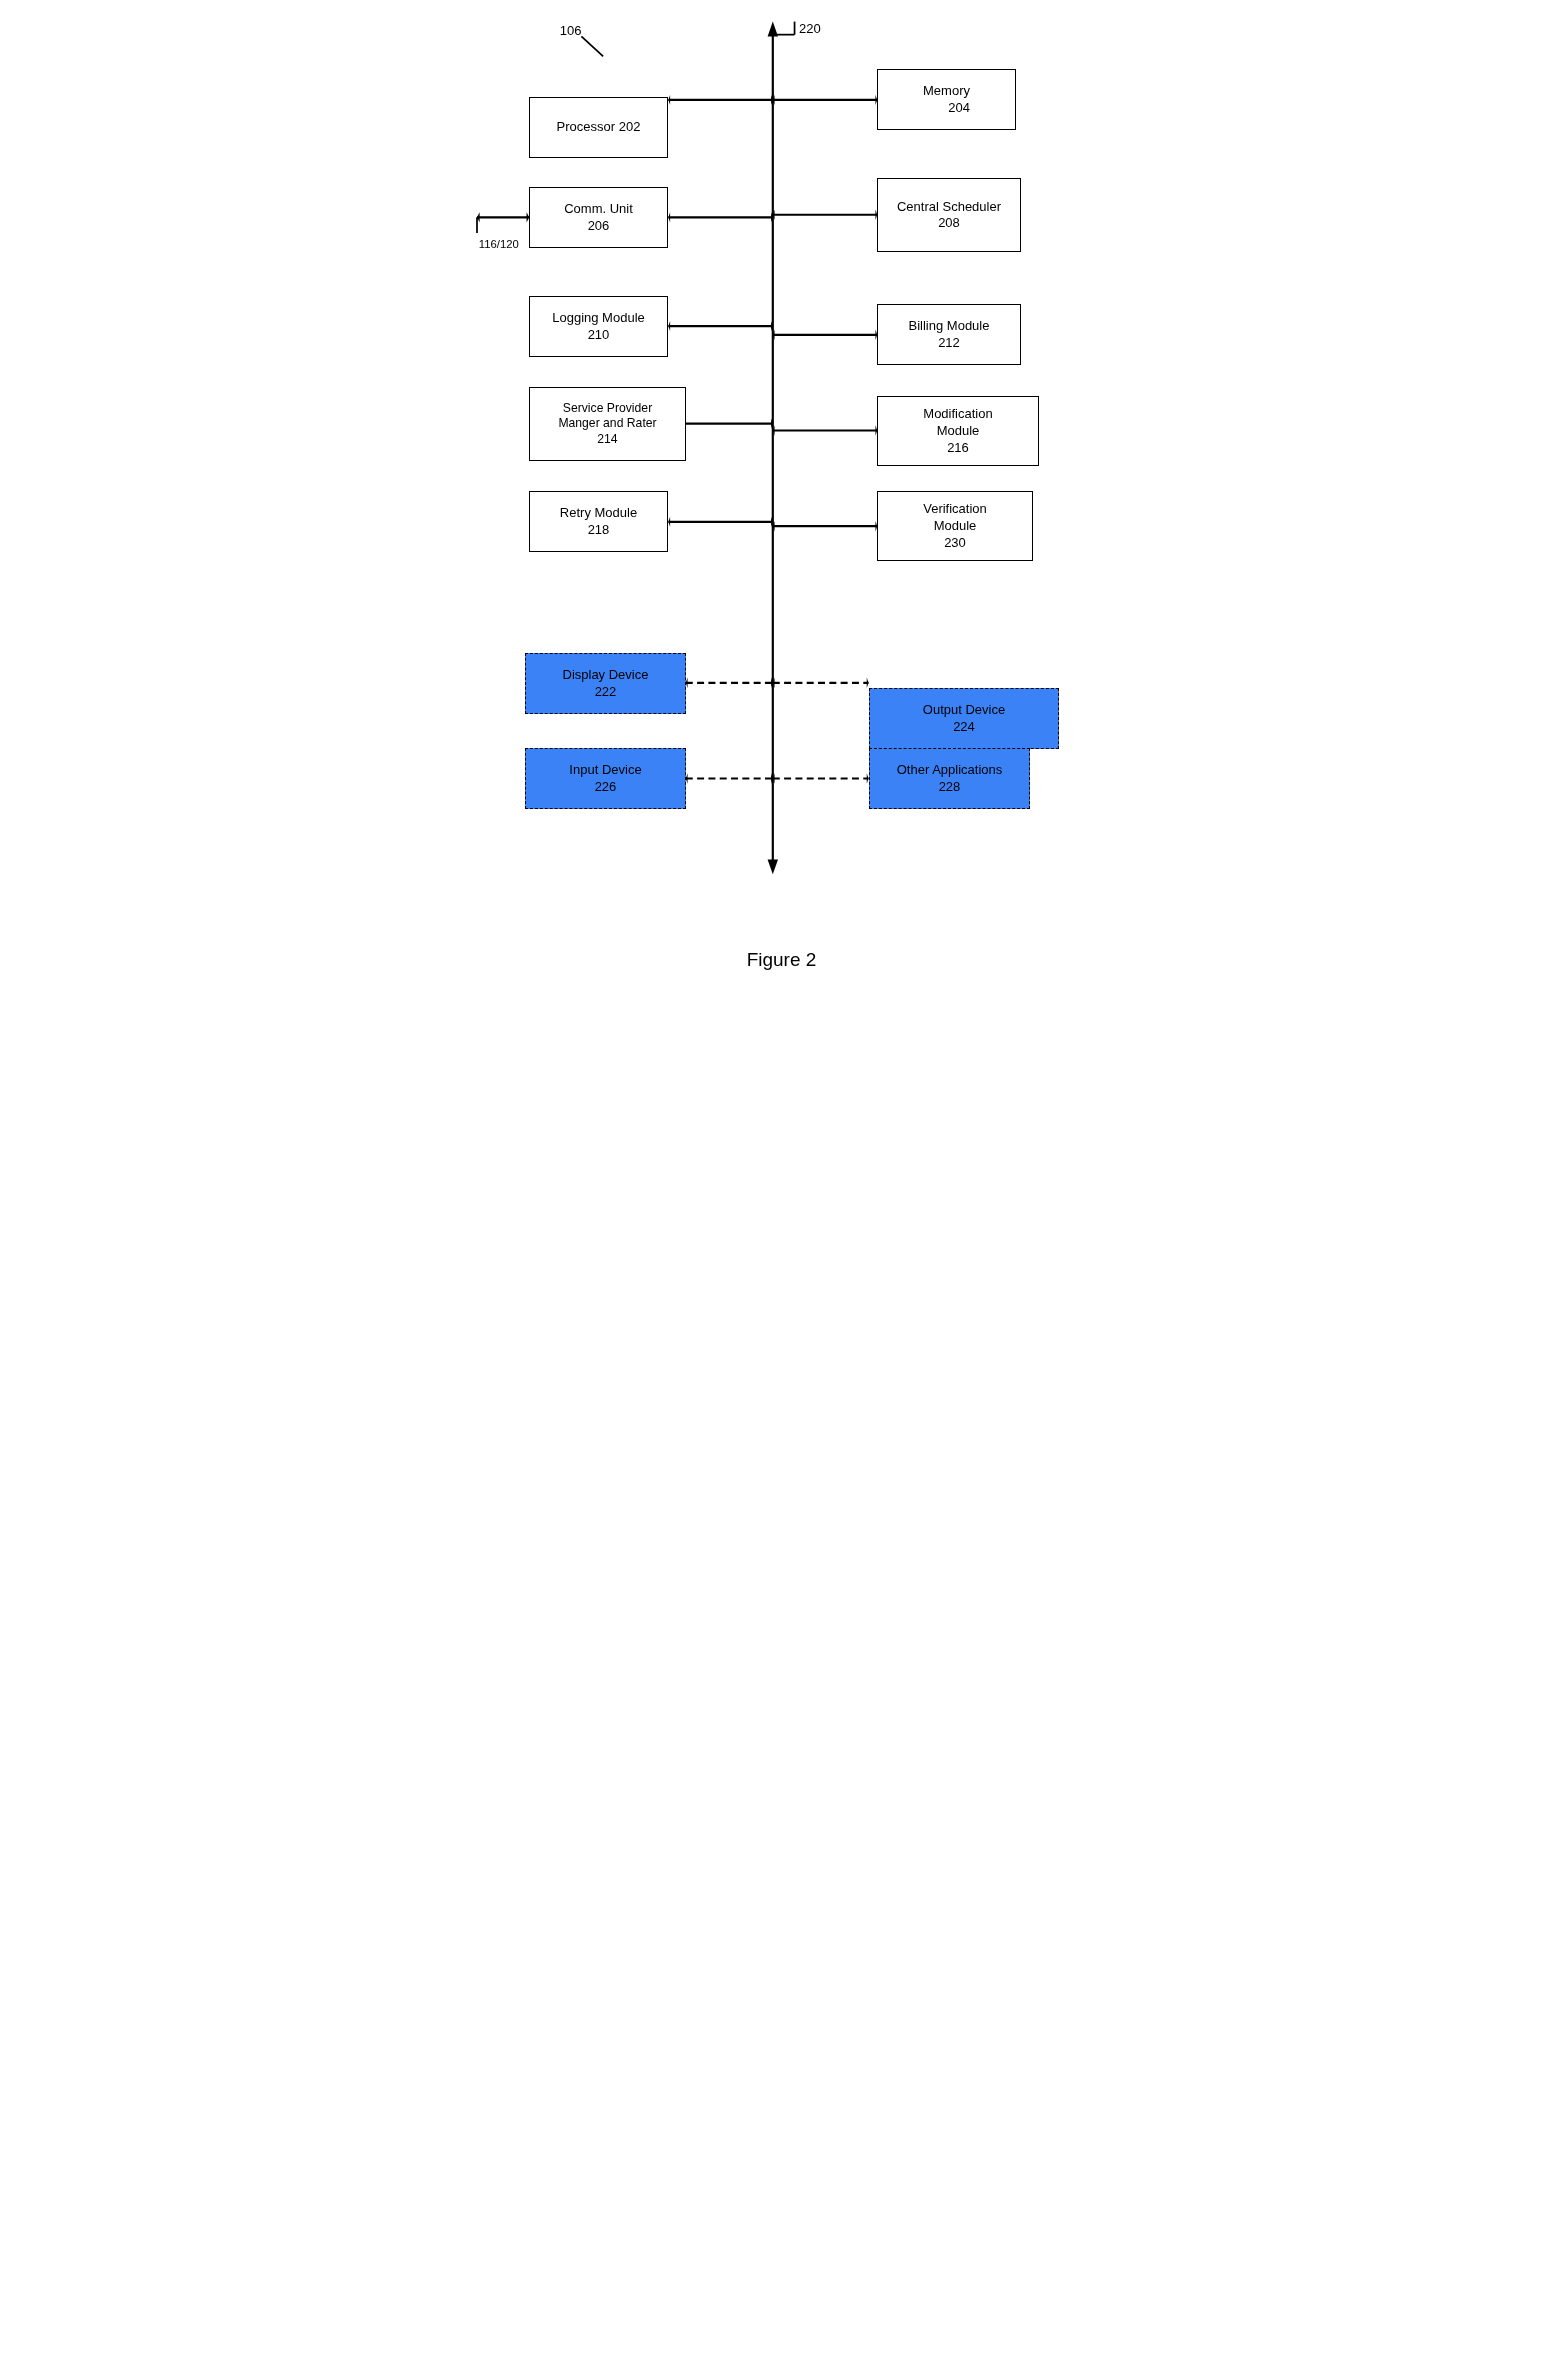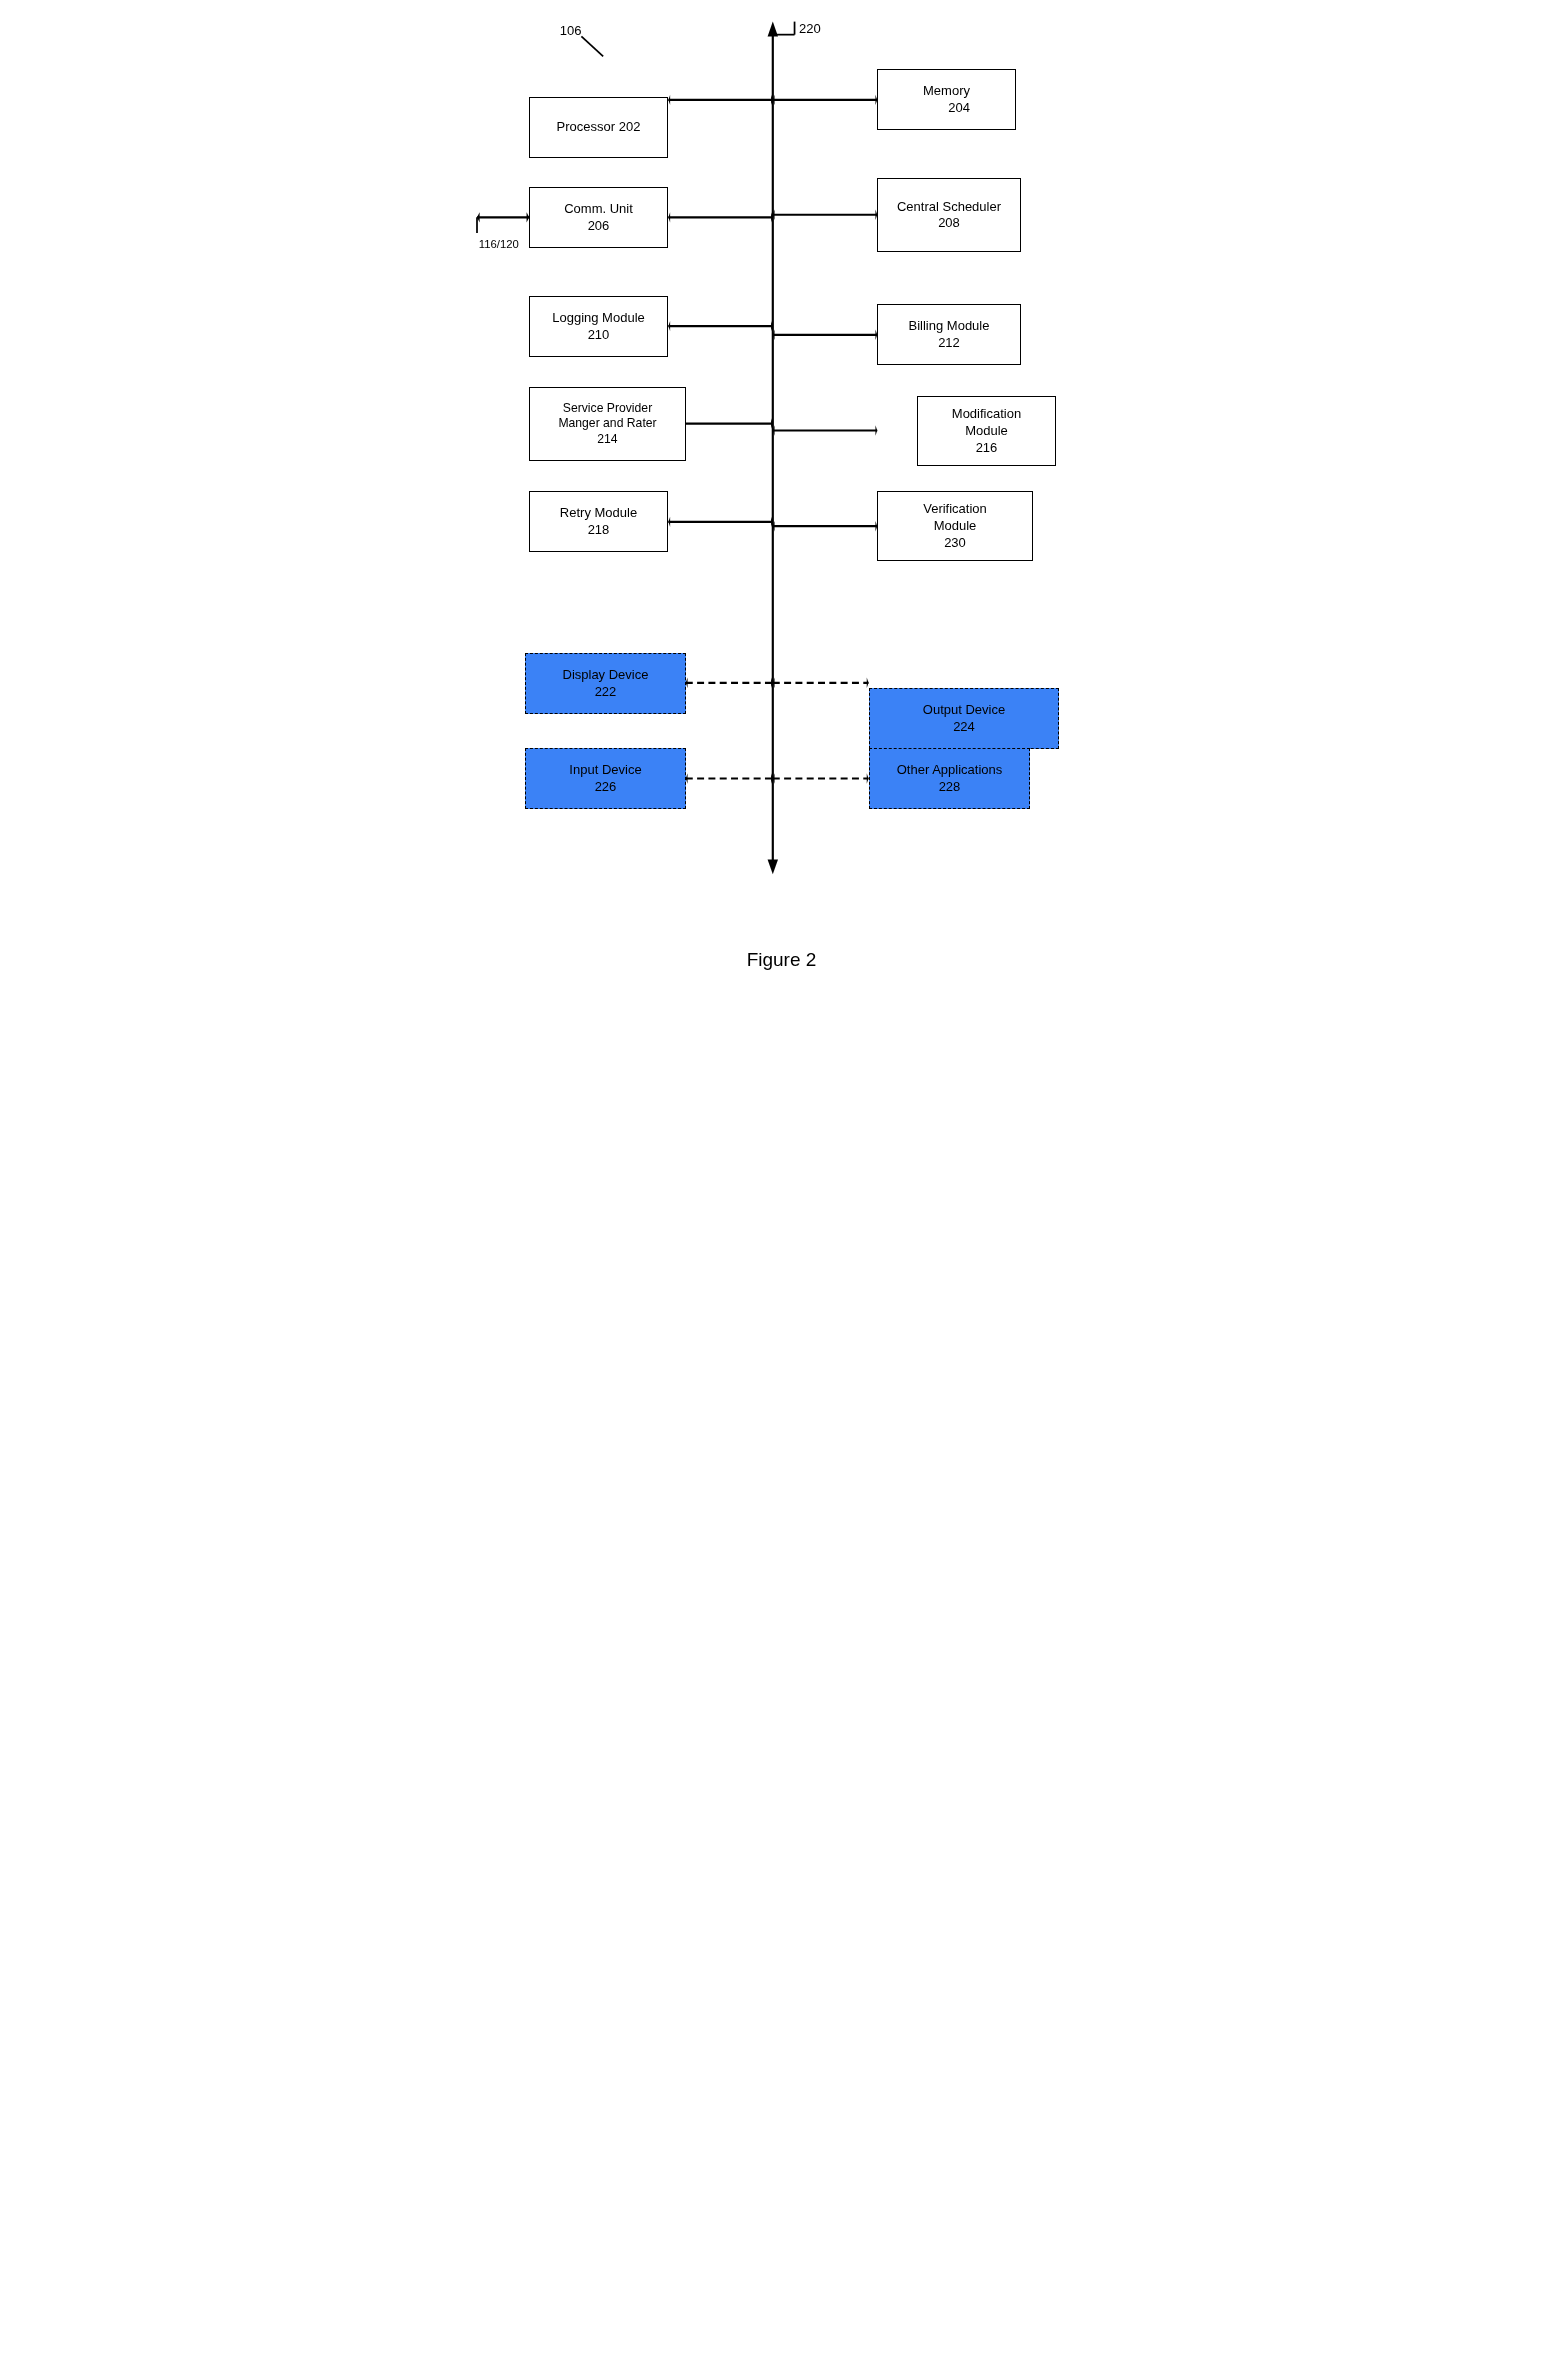--- a/index.html
+++ b/index.html
@@ -166,21 +166,21 @@
     </div>
 
     <div class="box" style="top:161px;left:400px;width:144px;height:74px;">
       <span>Central Scheduler<br>208</span>
     </div>
 
     <div class="box" style="top:287px;left:400px;width:144px;height:61px;">
       <span>Billing Module<br>212</span>
     </div>
 
-    <div class="box" style="top:379px;left:400px;width:139px;height:70px;margin-left:40px;">
+    <div class="box" style="top:379px;left:400px;width:162px;height:70px;">
       <span>Modification<br>Module<br>216</span>
     </div>
 
     <div class="box" style="top:474px;left:400px;width:156px;height:70px;">
       <span>Verification<br>Module<br>230</span>
     </div>
 
     <div class="box-dashed" style="top:636px;left:48px;width:161px;height:61px;">
       <span>Display Device<br>222</span>
     </div>

